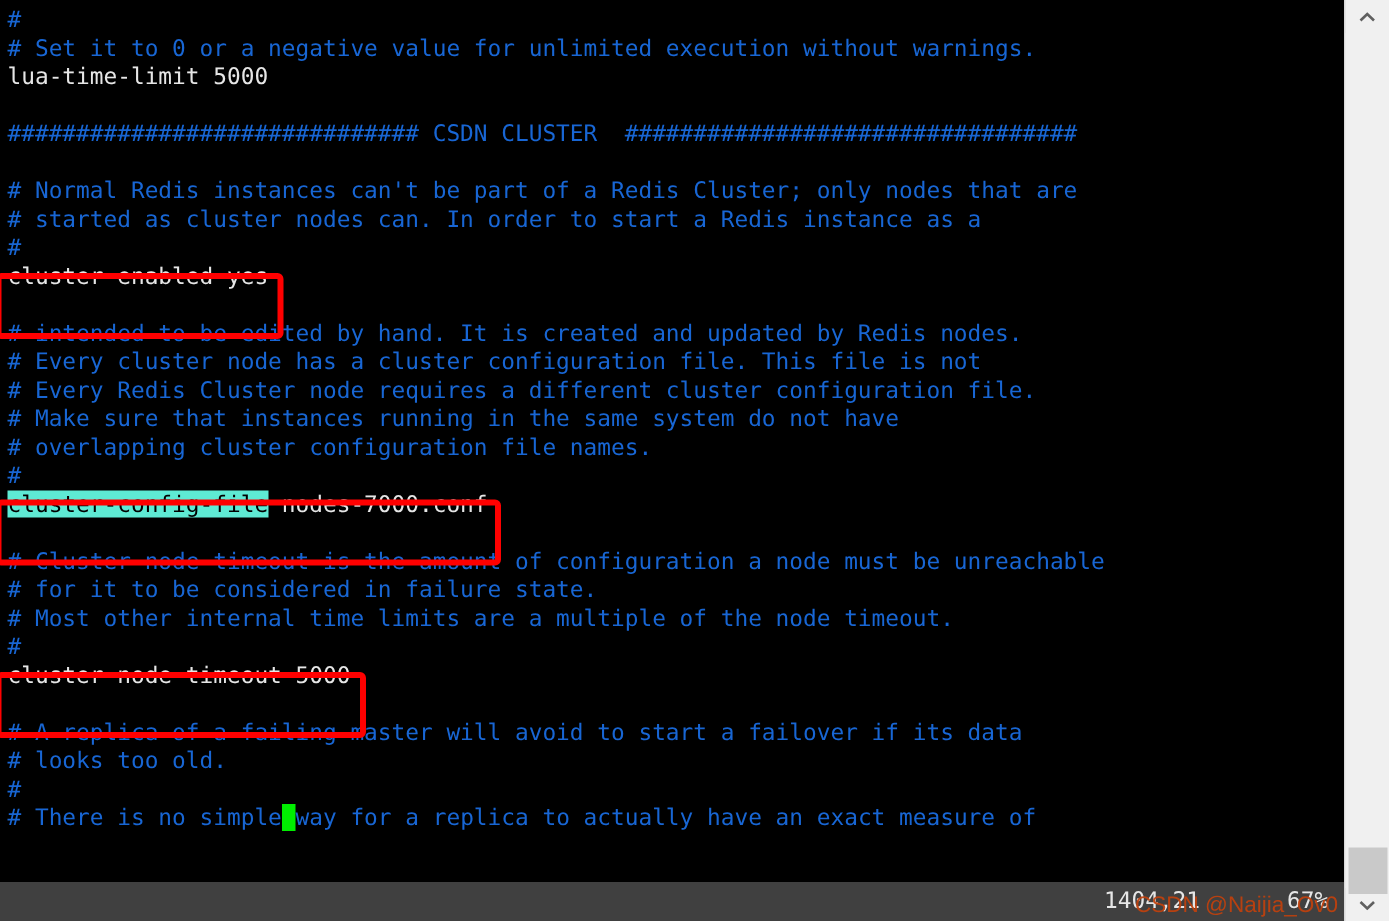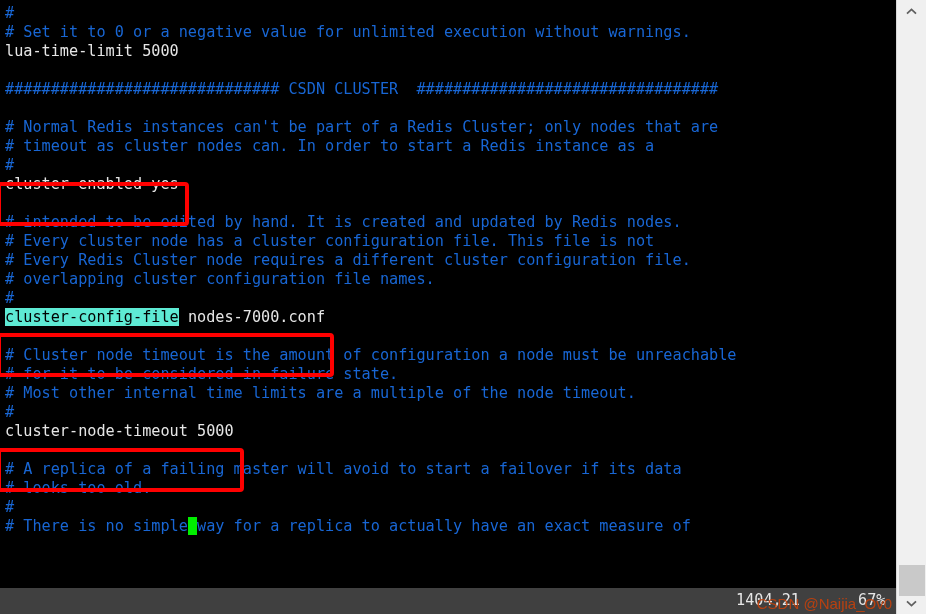--- a/index.html
+++ b/index.html
@@ -166,27 +166,28 @@
 <div id="screen">
 
   <div id="terminal">
       <div class="line">#</div>
       <div class="line"># Set it to 0 or a negative value for unlimited execution without warnings.</div>
       <div class="line code">lua-time-limit 5000</div>
       <div class="line blank"> </div>
       <div class="line">############################## CSDN CLUSTER  #################################</div>
       <div class="line blank"> </div>
       <div class="line"># Normal Redis instances can't be part of a Redis Cluster; only nodes that are</div>
-      <div class="line"># timeout as cluster nodes can. In order to start a Redis instance as a</div>
+      <div class="line"># started as cluster nodes can. In order to start a Redis instance as a</div>
       <div class="line">#</div>
       <div class="line code">cluster-enabled yes</div>
       <div class="line blank"> </div>
       <div class="line"># intended to be edited by hand. It is created and updated by Redis nodes.</div>
       <div class="line"># Every cluster node has a cluster configuration file. This file is not</div>
       <div class="line"># Every Redis Cluster node requires a different cluster configuration file.</div>
+      <div class="line"># Make sure that instances running in the same system do not have</div>
       <div class="line"># overlapping cluster configuration file names.</div>
       <div class="line">#</div>
       <div class="line code"><span class="hl">cluster-config-file</span> nodes-7000.conf</div>
       <div class="line blank"> </div>
       <div class="line"># Cluster node timeout is the amount of configuration a node must be unreachable</div>
       <div class="line"># for it to be considered in failure state.</div>
       <div class="line"># Most other internal time limits are a multiple of the node timeout.</div>
       <div class="line">#</div>
       <div class="line code">cluster-node-timeout 5000</div>
       <div class="line blank"> </div>

